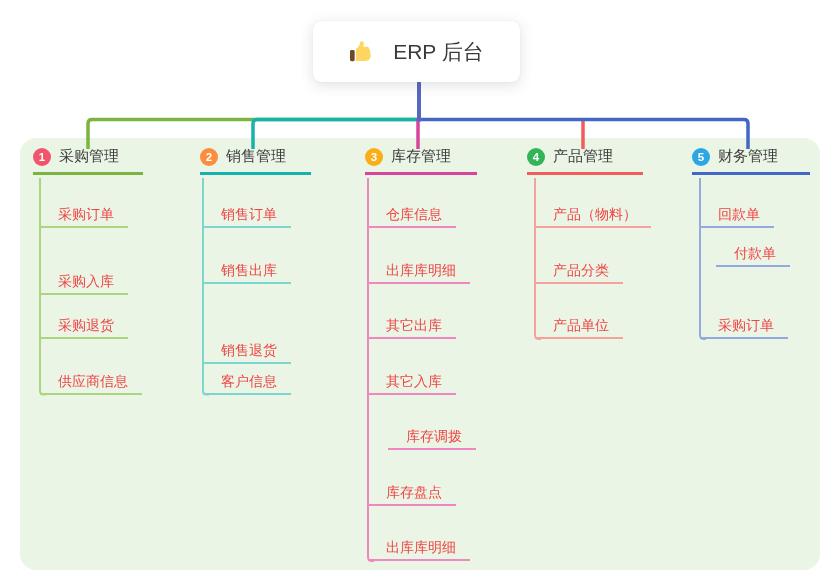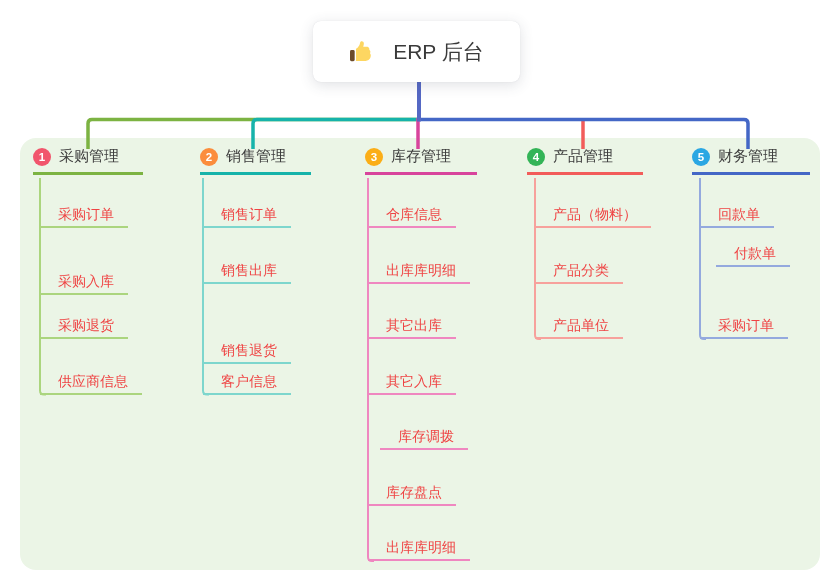--- a/index.html
+++ b/index.html
@@ -90,21 +90,21 @@
   <div class="child" style="left: 203px; top: 368.5px; --line: #16b3aa; --line-light: #7dd6cd; --badge: #fb8d3c;">客户信息</div>
 
   <div class="branch-header" style="left: 365px; min-width: 112px; --line: #d8449c; --line-light: #ef87c0; --badge: #fbae17;">
     <span class="badge">3</span>
     <span>库存管理</span>
   </div>
   <div class="child" style="left: 368px; top: 202px; --line: #d8449c; --line-light: #ef87c0; --badge: #fbae17;">仓库信息</div>
   <div class="child" style="left: 368px; top: 257.5px; --line: #d8449c; --line-light: #ef87c0; --badge: #fbae17;">出库库明细</div>
   <div class="child" style="left: 368px; top: 313px; --line: #d8449c; --line-light: #ef87c0; --badge: #fbae17;">其它出库</div>
   <div class="child" style="left: 368px; top: 368.5px; --line: #d8449c; --line-light: #ef87c0; --badge: #fbae17;">其它入库</div>
-  <div class="child" style="left: 380px; top: 424px; --line: #d8449c; --line-light: #ef87c0; --badge: #fbae17;">库存调拨</div>
+  <div class="child" style="left: 388px; top: 424px; --line: #d8449c; --line-light: #ef87c0; --badge: #fbae17;">库存调拨</div>
   <div class="child" style="left: 368px; top: 479.5px; --line: #d8449c; --line-light: #ef87c0; --badge: #fbae17;">库存盘点</div>
   <div class="child" style="left: 368px; top: 535px; --line: #d8449c; --line-light: #ef87c0; --badge: #fbae17;">出库库明细</div>
 
   <div class="branch-header" style="left: 527px; min-width: 116px; --line: #f25c5a; --line-light: #f7a19c; --badge: #33b457;">
     <span class="badge">4</span>
     <span>产品管理</span>
   </div>
   <div class="child" style="left: 535px; top: 202px; --line: #f25c5a; --line-light: #f7a19c; --badge: #33b457;">产品（物料）</div>
   <div class="child" style="left: 535px; top: 257.5px; --line: #f25c5a; --line-light: #f7a19c; --badge: #33b457;">产品分类</div>
   <div class="child" style="left: 535px; top: 313px; --line: #f25c5a; --line-light: #f7a19c; --badge: #33b457;">产品单位</div>

